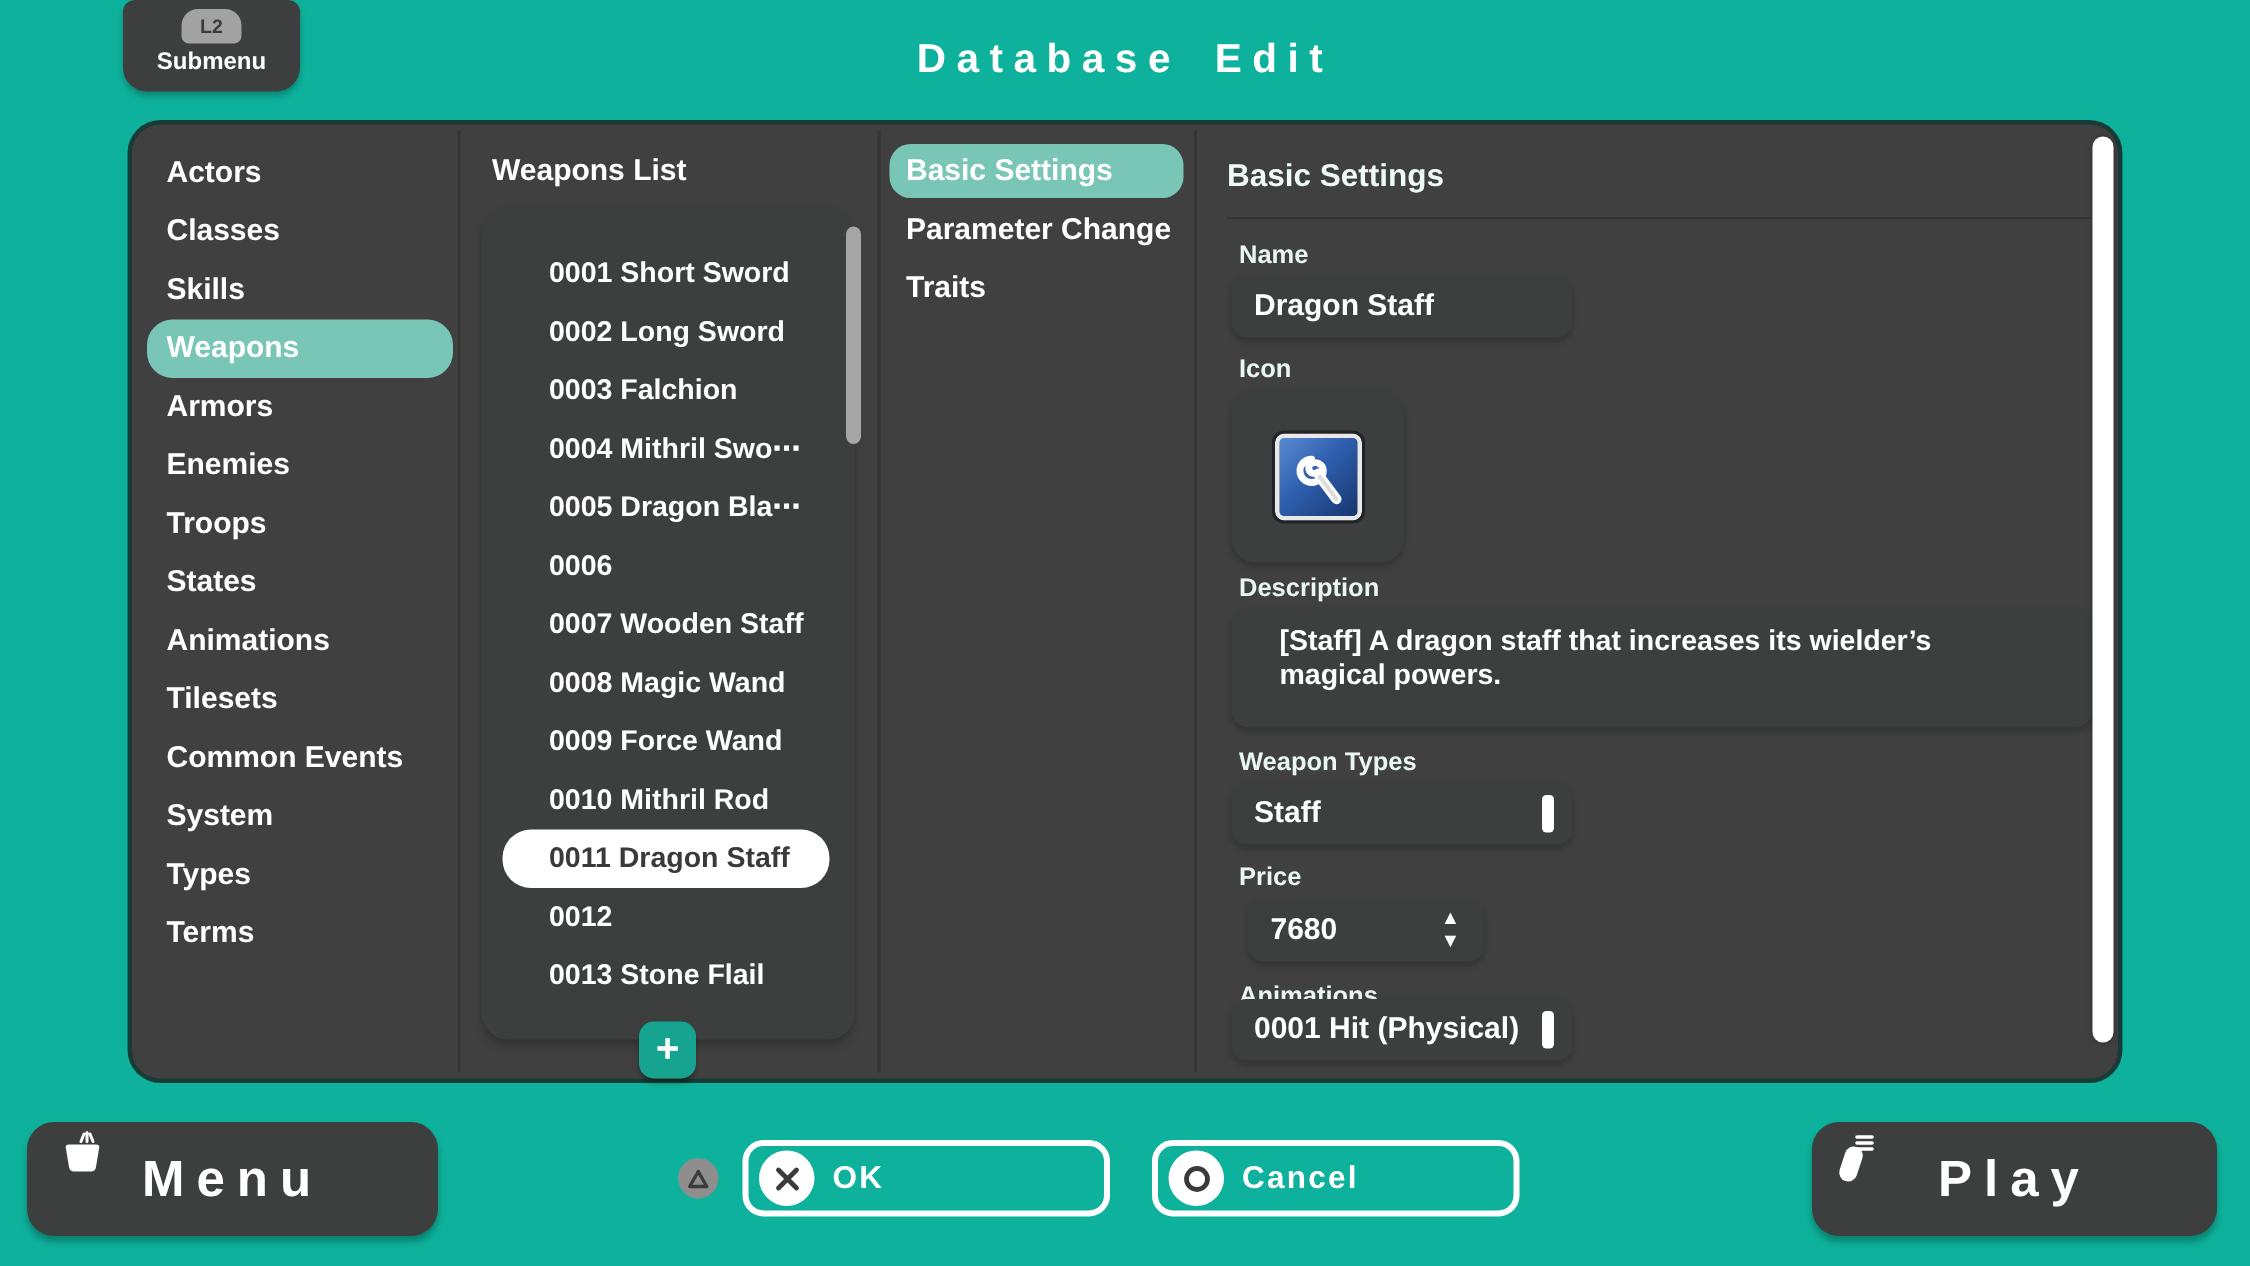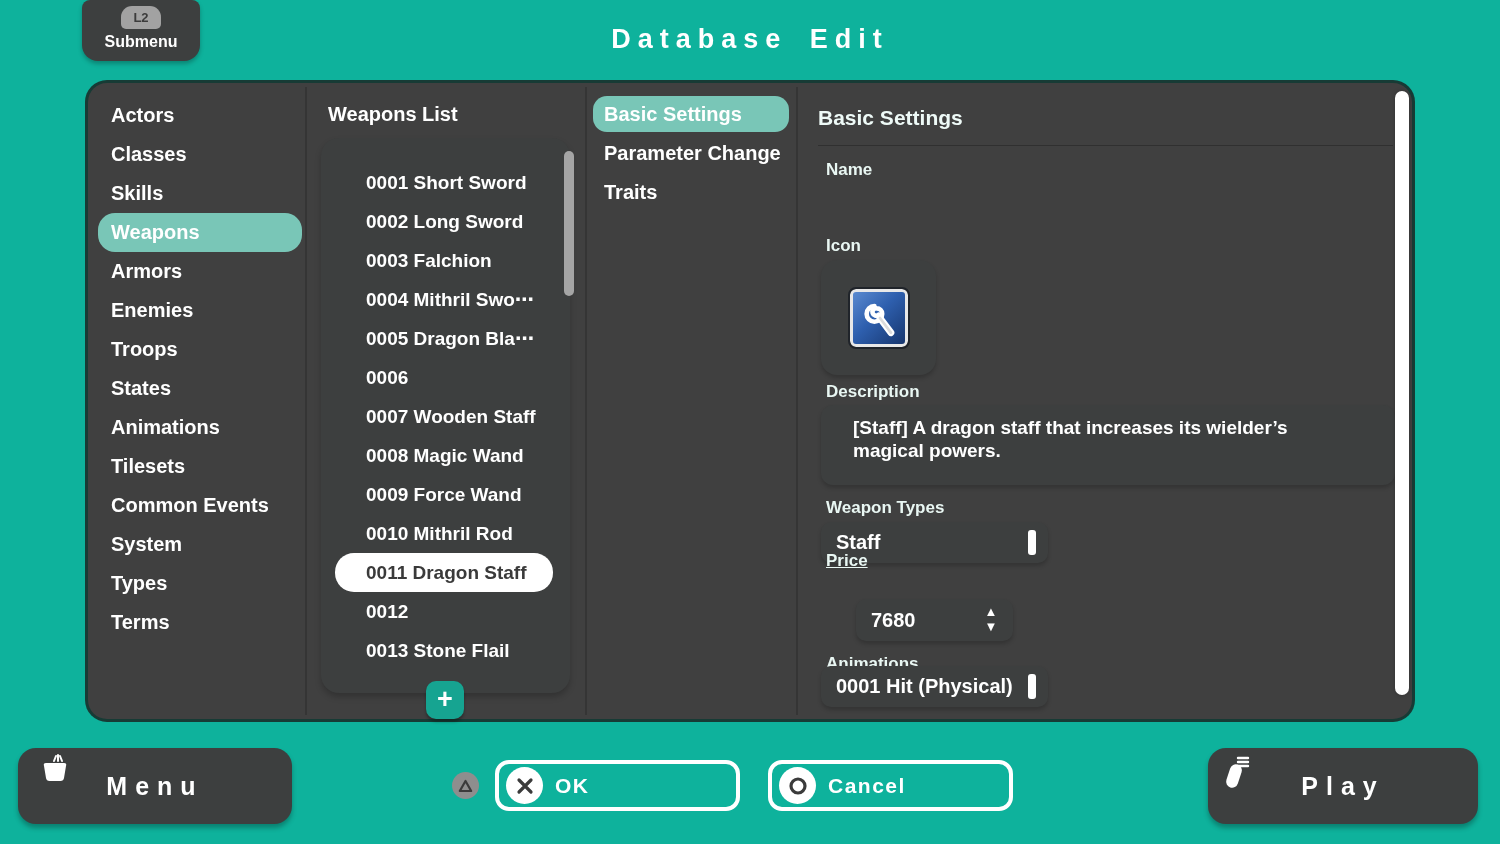--- a/index.html
+++ b/index.html
@@ -106,38 +106,38 @@
   }
   .desc-box { left:733px; top:322px; width:574px; height:80px; border-radius:12px;
               padding:11px 32px; font-size:19px; line-height:23px; cursor:text; }
   .dropdown { height:41px; line-height:41px; padding-left:15px; cursor:pointer; }
   .dd-bar {
     position:absolute; right:12px; top:8px; width:8px; height:25px;
     background:#fff; border-radius:3px;
   }
   .wt-dropdown { left:733px; top:439px; width:227px; }
   .anim-dropdown { left:733px; top:583px; width:227px; }
-  .price-spinner { left:768px; top:516px; width:157px; height:42px; line-height:42px; padding-left:15px; cursor:pointer; }
+  .price-spinner { left:744px; top:516px; width:157px; height:42px; line-height:42px; padding-left:15px; cursor:pointer; }
   .spin-arrows { position:absolute; right:14px; top:5px; width:16px; text-align:center; }
   .spin-arrows div { font-size:13px; line-height:15px; color:#fff; cursor:pointer; }
   .panel-scrollbar {
     left:1307px; top:8px; width:14px; height:604px;
     background:#fff; border-radius:7px; box-shadow:0 0 4px rgba(0,0,0,.25);
     cursor:pointer;
   }
 
   
   .menu-btn, .play-btn {
     background:#3d3f3f; border-radius:18px;
     box-shadow:0 4px 5px rgba(0,0,0,.28);
     display:flex; align-items:center; justify-content:center; cursor:pointer;
   }
   .menu-btn { left:18px; top:748px; width:274px; height:76px; }
   .play-btn { left:1208px; top:748px; width:270px; height:76px; }
-  .big-btn-label { font-size:25px; font-weight:700; letter-spacing:8px; }
+  .big-btn-label { font-size:34px; font-weight:700; letter-spacing:8px; }
   .corner-icon { position:absolute; left:20px; top:6px; }
   .tri-badge {
     left:452px; top:772px; width:27px; height:27px; border-radius:50%;
     background:#8e8e8e; display:flex; align-items:center; justify-content:center;
   }
   .outline-btn {
     top:760px; width:245px; height:51px;
     border:4px solid #fff; border-radius:14px;
     display:flex; align-items:center; cursor:pointer; position:absolute;
   }
@@ -202,20 +202,21 @@
   <div class="abs tabs">
     <div class="tab-item selected">Basic Settings</div>
     <div class="tab-item">Parameter Change</div>
     <div class="tab-item">Traits</div>
   </div>
 
   <div class="abs details-heading">Basic Settings</div>
   <div class="abs heading-divider"></div>
 
   <div class="field-label" style="left:738px; top:77px;">Name</div>
+  <div class="dark-box name-input">Dragon Staff</div>
 
   <div class="field-label" style="left:738px; top:153px;">Icon</div>
   <div class="dark-box icon-box">
     <div class="weapon-icon-img">
       <svg width="44" height="44" viewBox="0 0 48 48">
         <path d="M19 11 a8.5 8.5 0 1 0 8.5 8.5 a6 6 0 0 0 -6 -6 a4 4 0 1 0 2 7" fill="none" stroke="#ffffff" stroke-width="5" stroke-linecap="round"></path>
         <path d="M25 24 L37 40" stroke="#ffffff" stroke-width="7.5" stroke-linecap="round"></path>
         <path d="M25 24 L37 40" stroke="#dcdcdc" stroke-width="3" stroke-linecap="round"></path>
       </svg>
     </div>
@@ -223,21 +224,21 @@
 
   <div class="field-label" style="left:738px; top:299px;">Description</div>
   <div class="dark-box desc-box">[Staff] A dragon staff that increases its wielder’s magical powers.</div>
 
   <div class="field-label" style="left:738px; top:415px;">Weapon Types</div>
   <div class="dark-box dropdown wt-dropdown">
     <span>Staff</span>
     <span class="dd-bar"></span>
   </div>
 
-  <div class="field-label" style="left:738px; top:468px;text-decoration:underline;">Price</div>
+  <div class="field-label" style="left:738px; top:492px;">Price</div>
   <div class="dark-box price-spinner">
     <span>7680</span>
     <span class="spin-arrows">
       <div>▲</div>
       <div>▼</div>
     </span>
   </div>
 
   <div class="field-label" style="left:738px; top:571px;">Animations</div>
   <div class="dark-box dropdown anim-dropdown">

